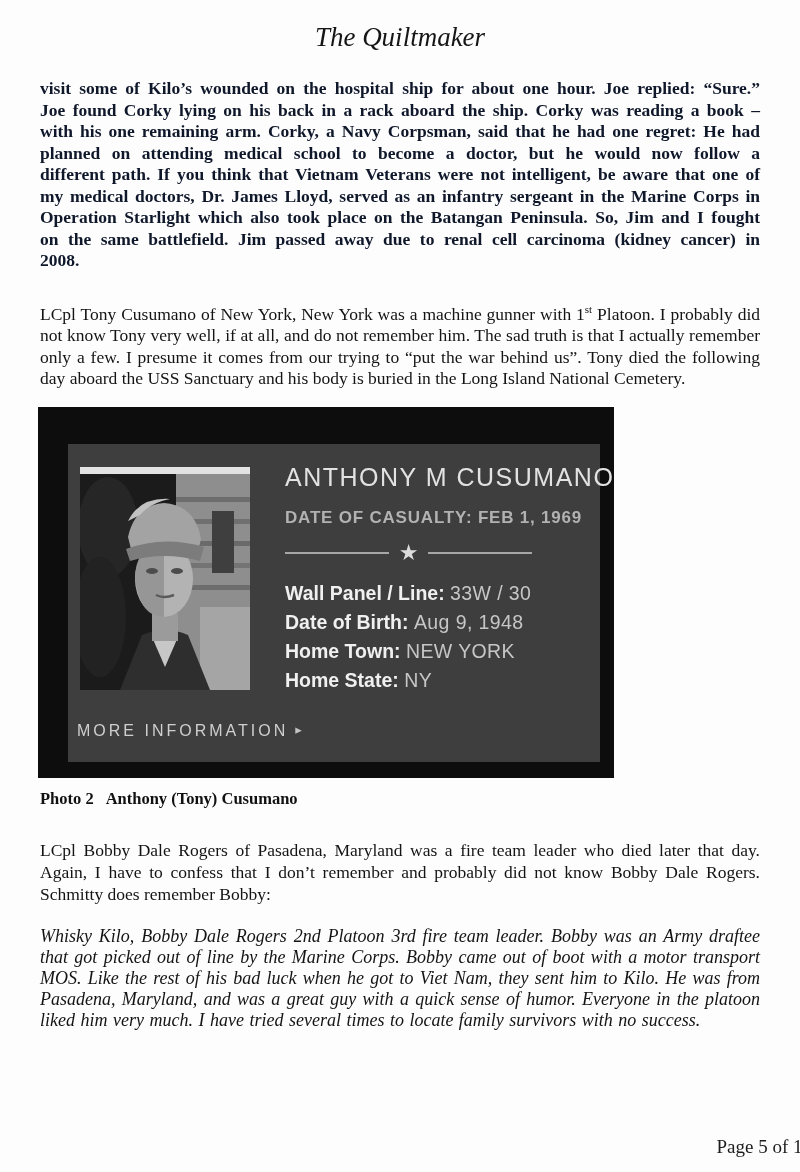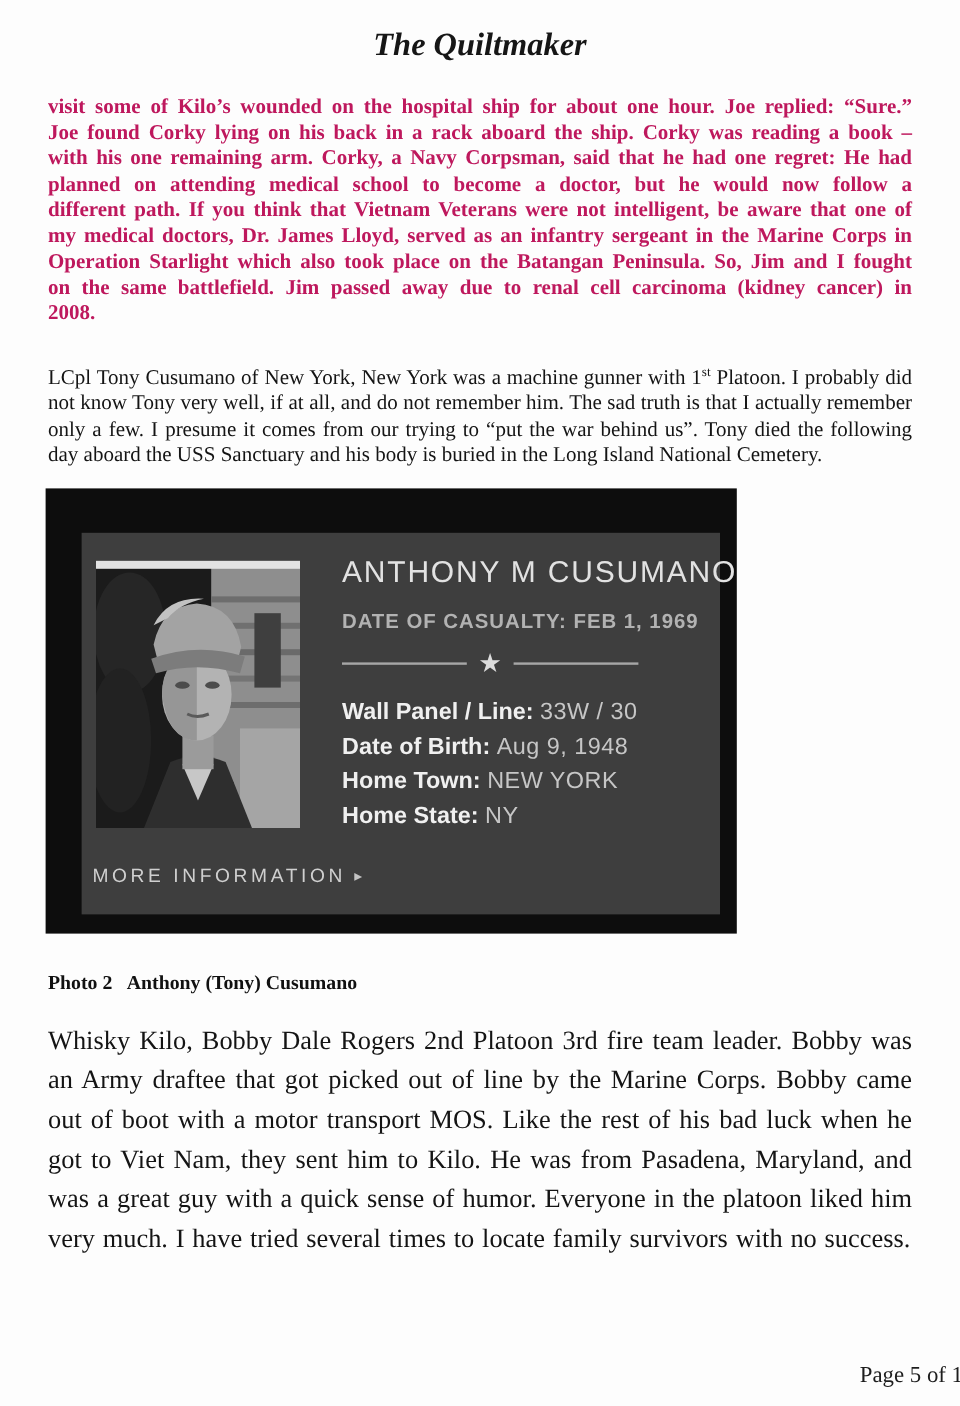--- a/index.html
+++ b/index.html
@@ -11,33 +11,33 @@
     overflow: hidden;
     font-family: "Liberation Serif", serif;
     color: #111;
   }
   .doc-title {
     margin: 0;
     padding-top: 22px;
     text-align: center;
     font-size: 27px;
     line-height: 31px;
-    font-weight: 700;
+    font-weight: 400;
     font-style: italic;
     color: #161616;
   }
   .body-col { position: absolute; left: 40px; width: 720px; top: 78px; }
   .para {
     margin: 0;
     text-align: justify;
     font-size: 17.5px;
     line-height: 21.5px;
     color: #141414;
   }
-  .para.bold { font-weight: 700; word-spacing: 2px; color: #be185d; }
+  .para.bold { font-weight: 700; word-spacing: 2px; color: #0f172a; }
   .para.first { margin-top: 0; }
   .para.p2 { margin-top: 32px; }
   sup { font-size: 11px; line-height: 0; }
 
   
   .card {
     position: relative;
     margin-top: 17px;
     margin-left: -2px;
     width: 576px;
@@ -90,31 +90,32 @@
     font-size: 16px;
     letter-spacing: 3px;
     color: #cfcfcf;
     cursor: pointer;
     display: flex;
     align-items: flex-start;
   }
   .more-info .arrow { font-size: 13px; letter-spacing: 0; margin-left: 7px; color: #c4c4c4; }
 
   .photo-caption {
-    margin-top: 31px;
+    margin-top: 11px;
     font-size: 16.5px;
     font-weight: 700;
     color: #111;
   }
   .photo-caption .cap-prefix { margin-right: 12px; }
   .para.p3 { margin-top: 30px; line-height: 22px; }
   .para.p4 {
     margin-top: 21px;
-    font-size: 22px;
-    line-height: 33px;
+    font-style: italic;
+    font-size: 18px;
+    line-height: 21px;
     word-spacing: 1px;
   }
   .page-footer {
     position: absolute;
     top: 1136px;
     left: 12px; width: 100%;
     text-align: right;
     font-size: 19px;
     color: #1d1d1d;
   }
@@ -185,20 +186,21 @@
           <span class="arrow">▸</span>
         </div>
 
       </div>
     </div>
 
     <div class="photo-caption">
       <span class="cap-prefix">Photo 2</span><span>Anthony (Tony) Cusumano</span>
     </div>
 
+    <p class="para p3">LCpl Bobby Dale Rogers of Pasadena, Maryland was a fire team leader who died later that day. Again, I have to confess that I don’t remember and probably did not know Bobby Dale Rogers.  Schmitty does remember Bobby:</p>
 
     <p class="para p4">Whisky Kilo, Bobby Dale Rogers 2nd Platoon 3rd fire team leader.  Bobby was an Army draftee that got picked out of line by the Marine Corps.  Bobby came out of boot with a motor transport MOS.  Like the rest of his bad luck when he got to Viet Nam, they sent him to Kilo.  He was from Pasadena, Maryland, and was a great guy with a quick sense of humor.  Everyone in the platoon liked him very much.  I have tried several times to locate family survivors with no success.</p>
 
   </div>
 
   <div class="page-footer">Page 5 of 14</div>
 
 </div>
 
 </body></html>

